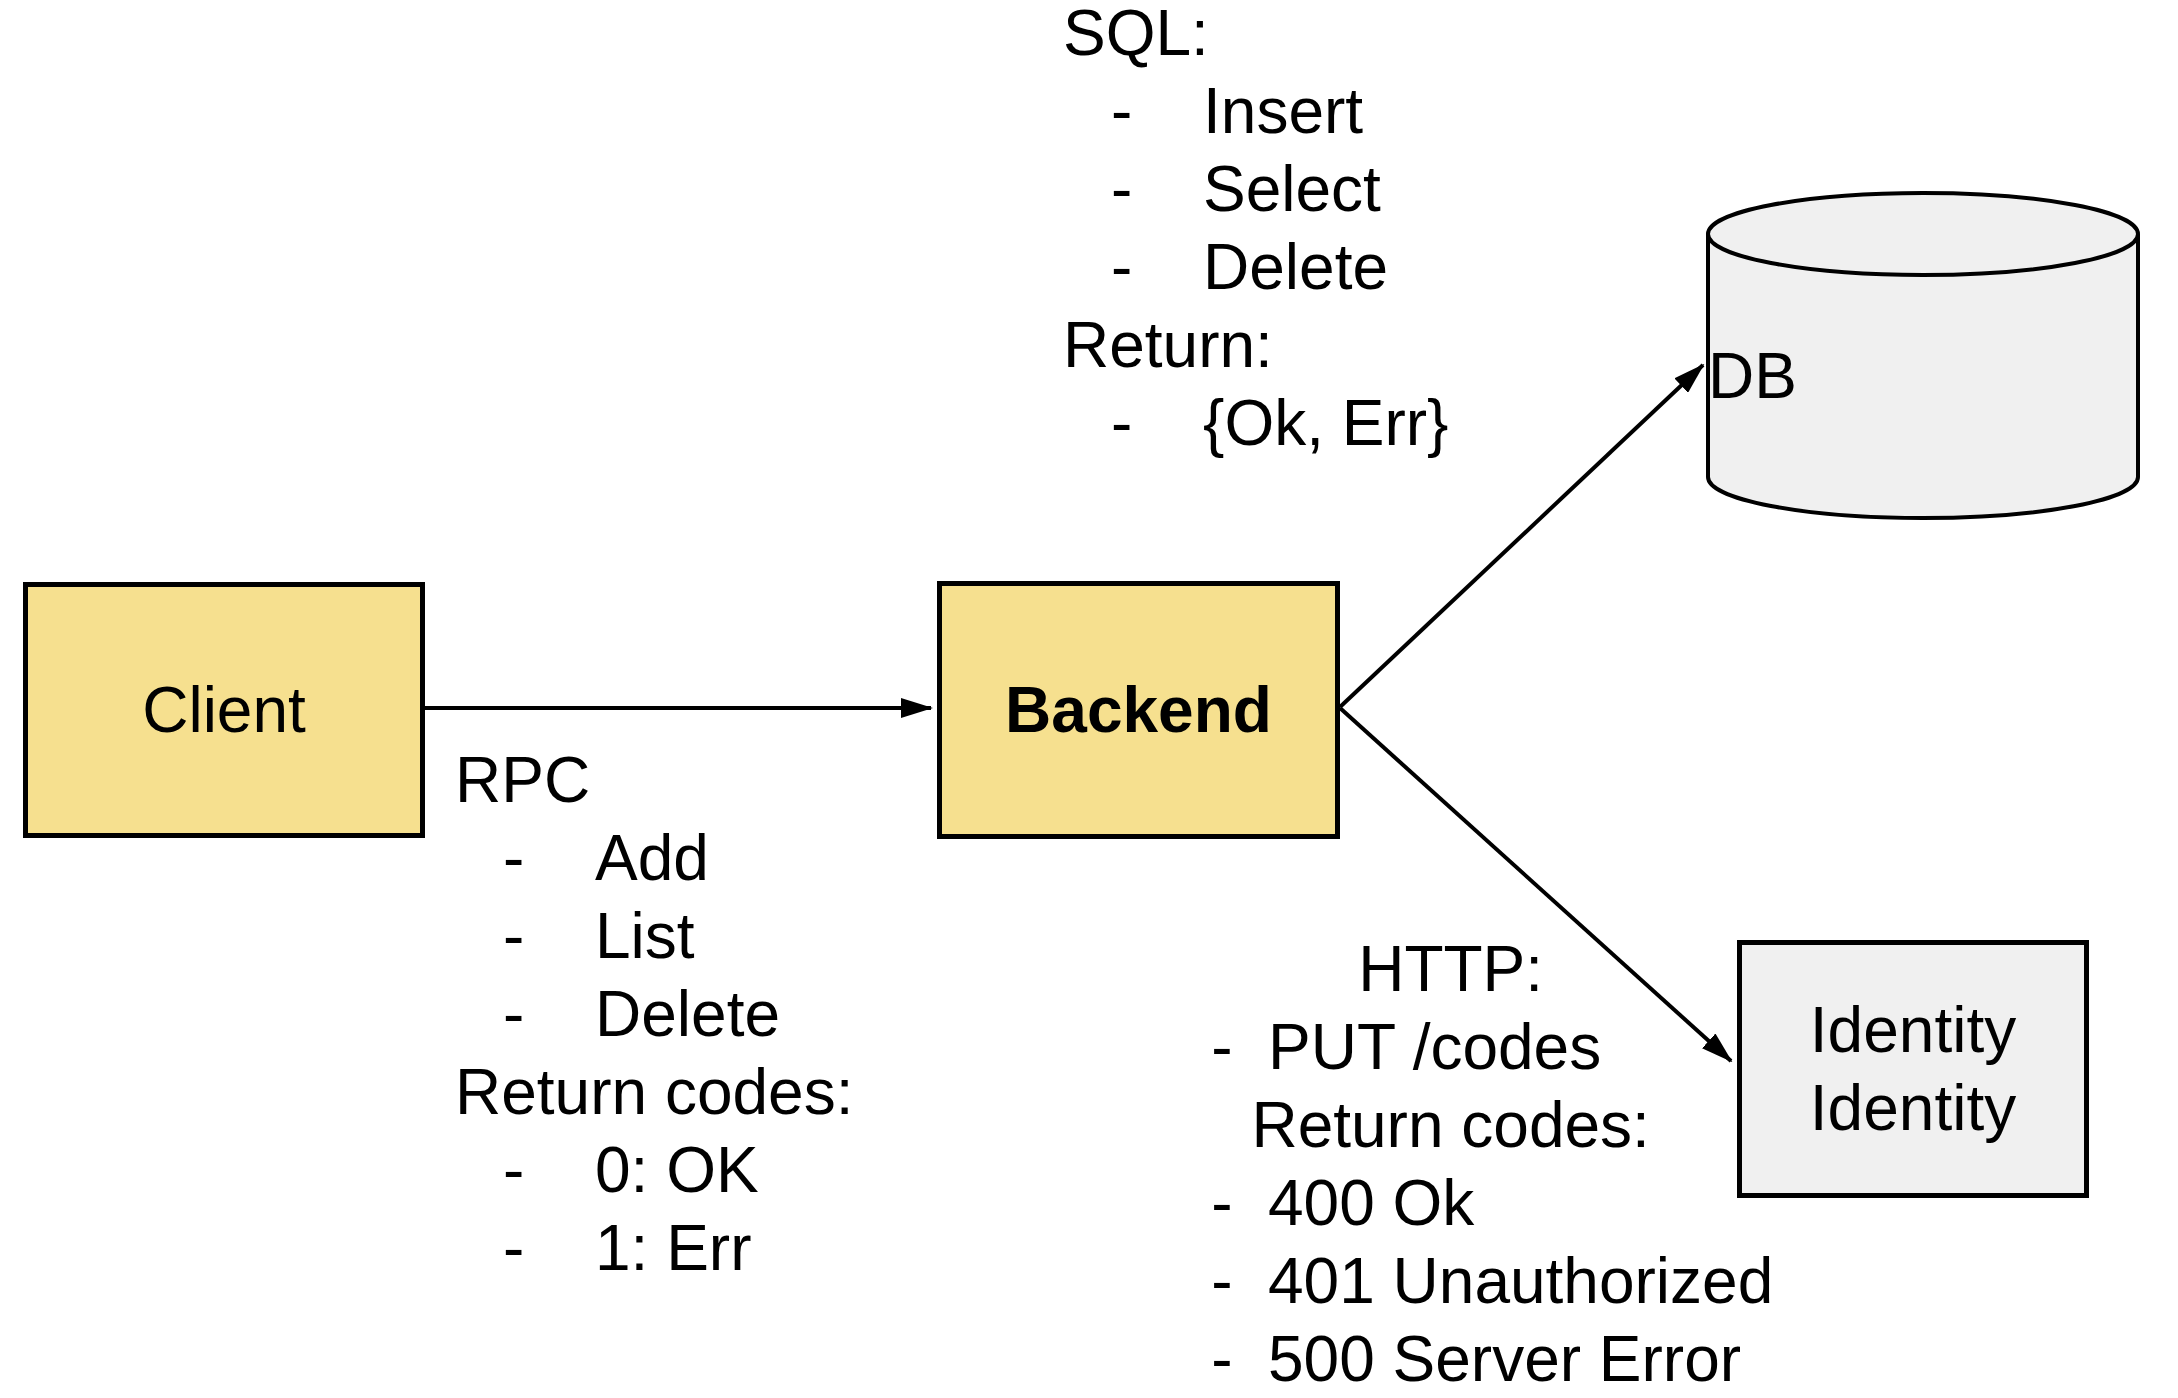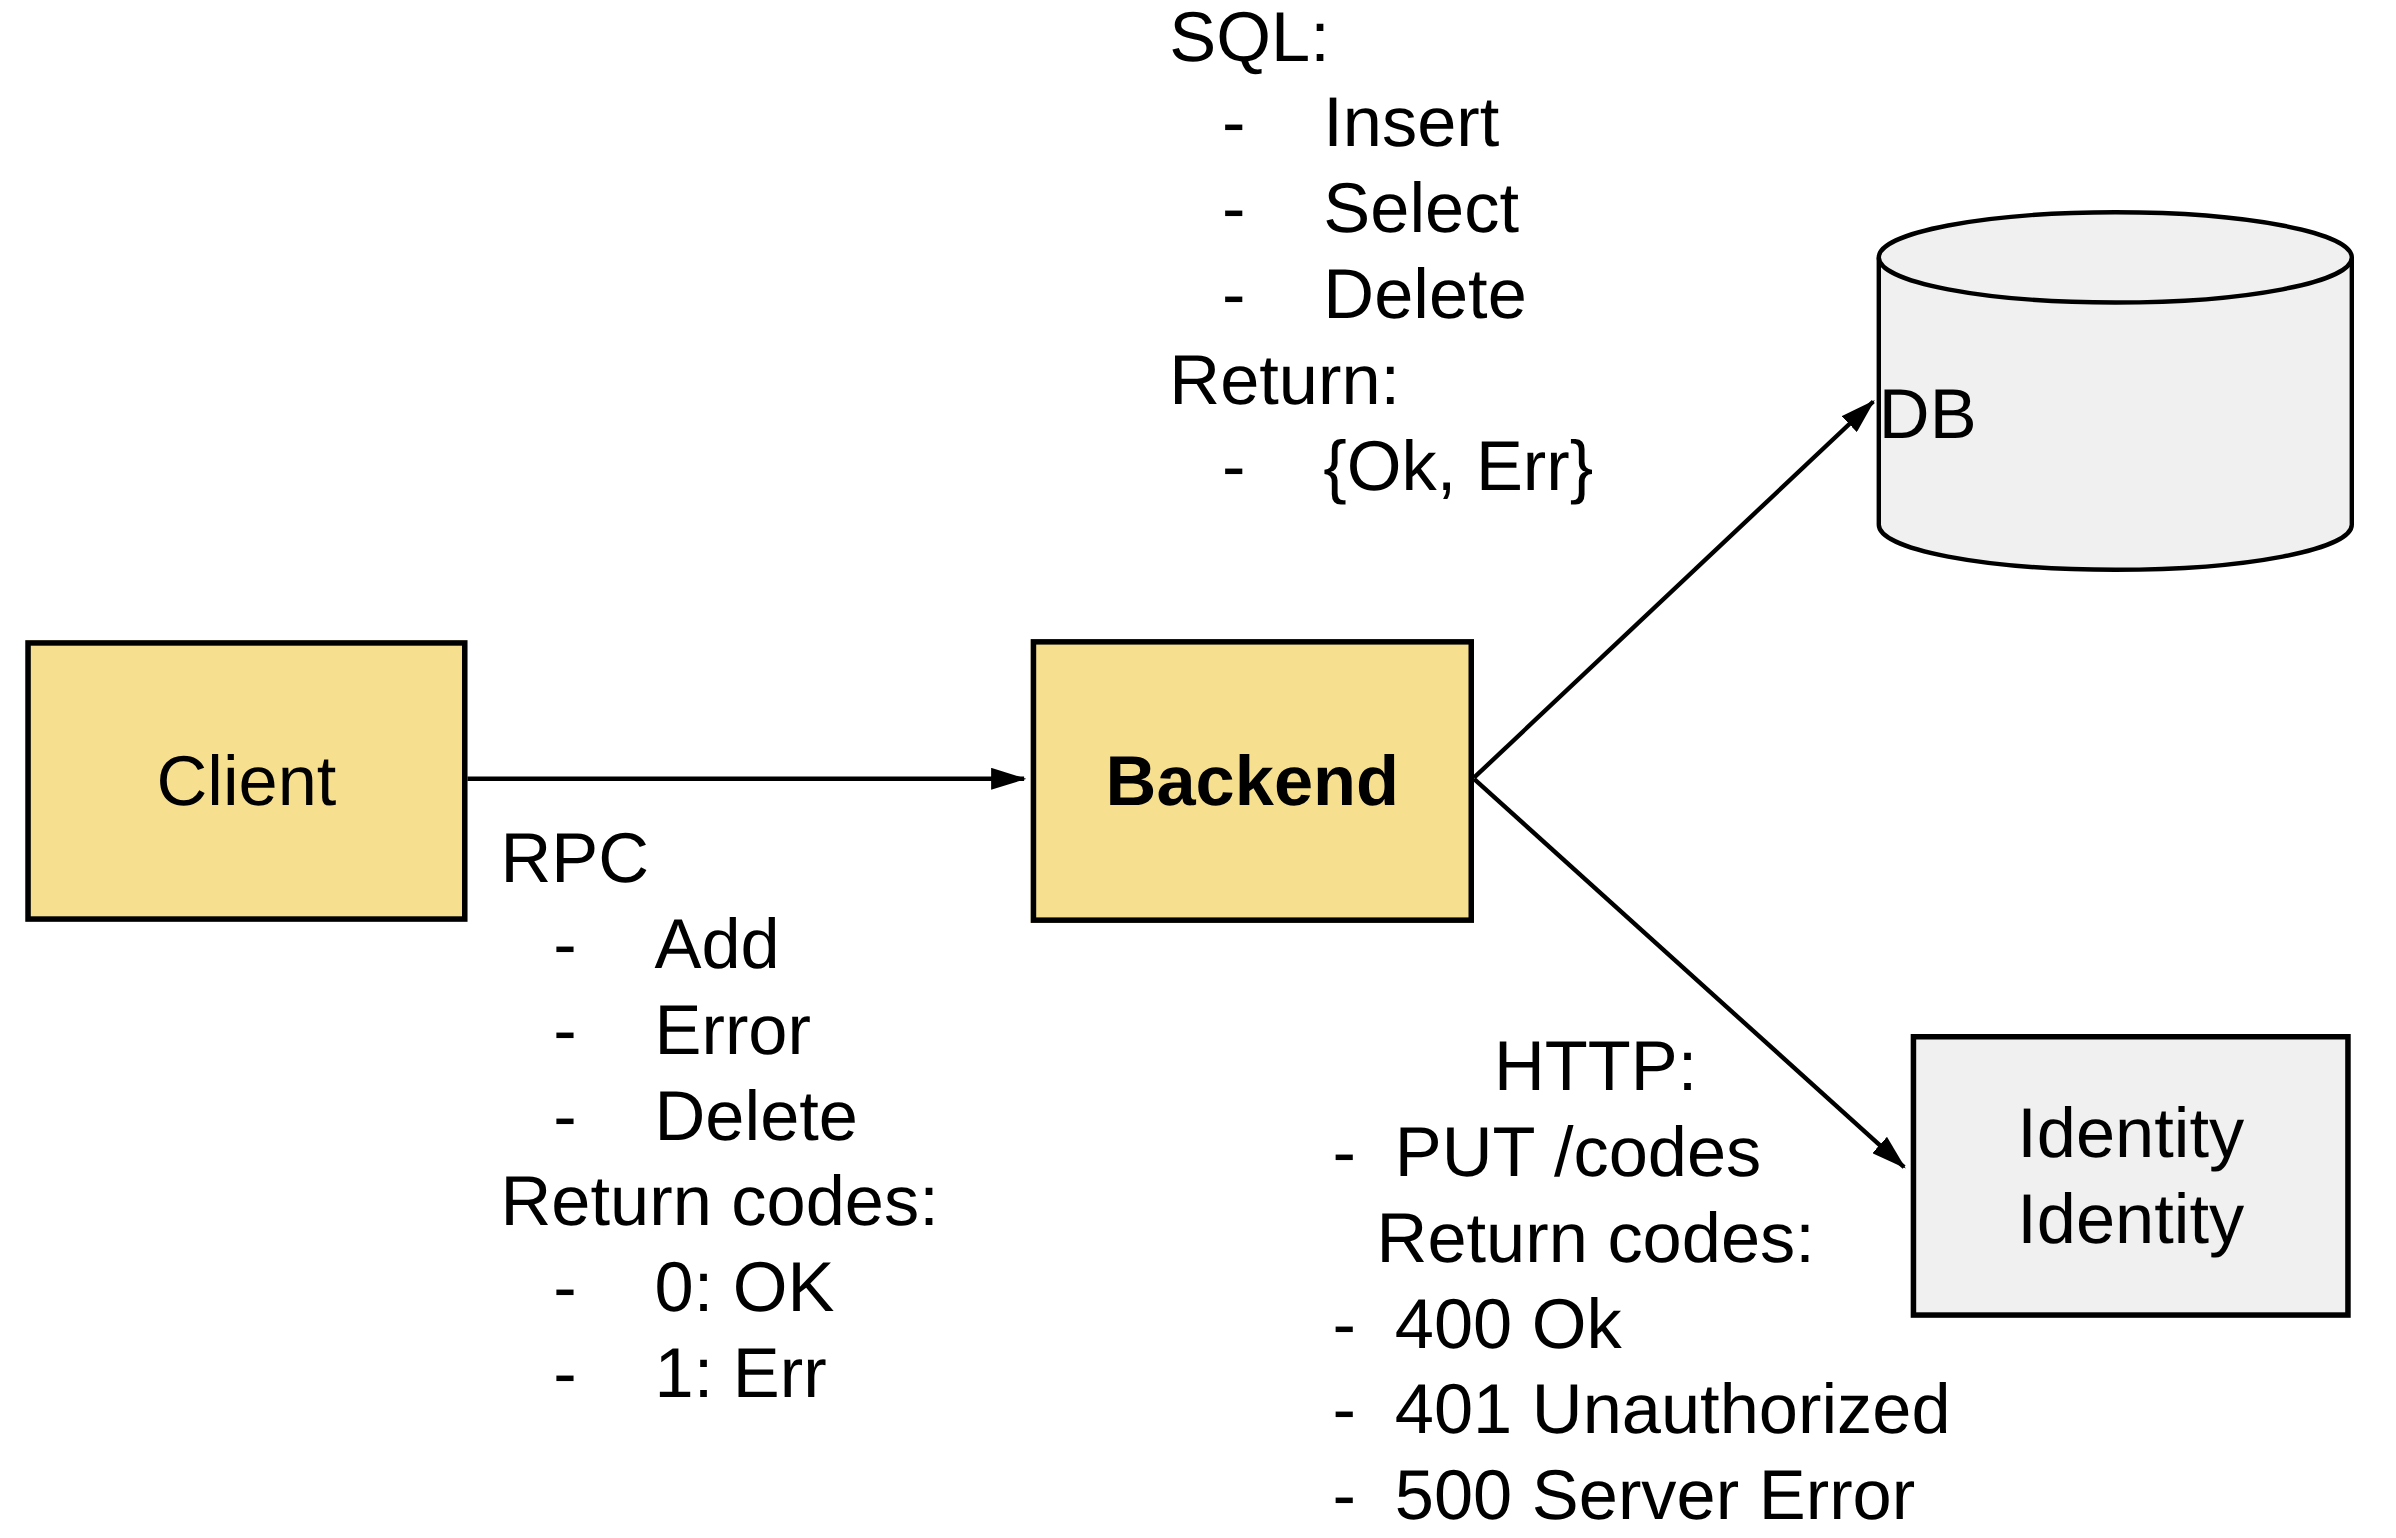--- a/index.html
+++ b/index.html
@@ -25,21 +25,21 @@
     align-items: center;
     justify-content: center;
     font-size: 64px;
     line-height: 78px;
     text-align: center;
   }
   .node-yellow { background: #f6e08f; }
   .node-gray   { background: #f0f0f0; }
   #client-node  { left: 23px;  top: 582px; width: 402px; height: 256px; }
   #backend-node { left: 937px; top: 581px; width: 403px; height: 258px; font-weight: bold; }
-  #idp-node     { left: 1737px; top: 940px; width: 400px; height: 258px; flex-direction: column; }
+  #idp-node     { left: 1737px; top: 940px; width: 352px; height: 258px; flex-direction: column; }
   #db-label-box {
     position: absolute;
     left: 1708px; top: 234px; width: 430px; height: 284px;
     display: flex; align-items: center; 
     font-size: 64px;
   }
   .annotation {
     position: absolute;
     font-size: 64px;
     line-height: 78px;
@@ -115,21 +115,21 @@
   </div>
 
   <div class="annotation" id="rpc-annotation">
     <div>RPC</div>
     <div class="li">
       <span class="dash">-</span>
       <span>Add</span>
     </div>
     <div class="li">
       <span class="dash">-</span>
-      <span>Error</span>
+      <span>List</span>
     </div>
     <div class="li">
       <span class="dash">-</span>
       <span>Delete</span>
     </div>
     <div>Return codes:</div>
     <div class="li">
       <span class="dash">-</span>
       <span>0: OK</span>
     </div>

